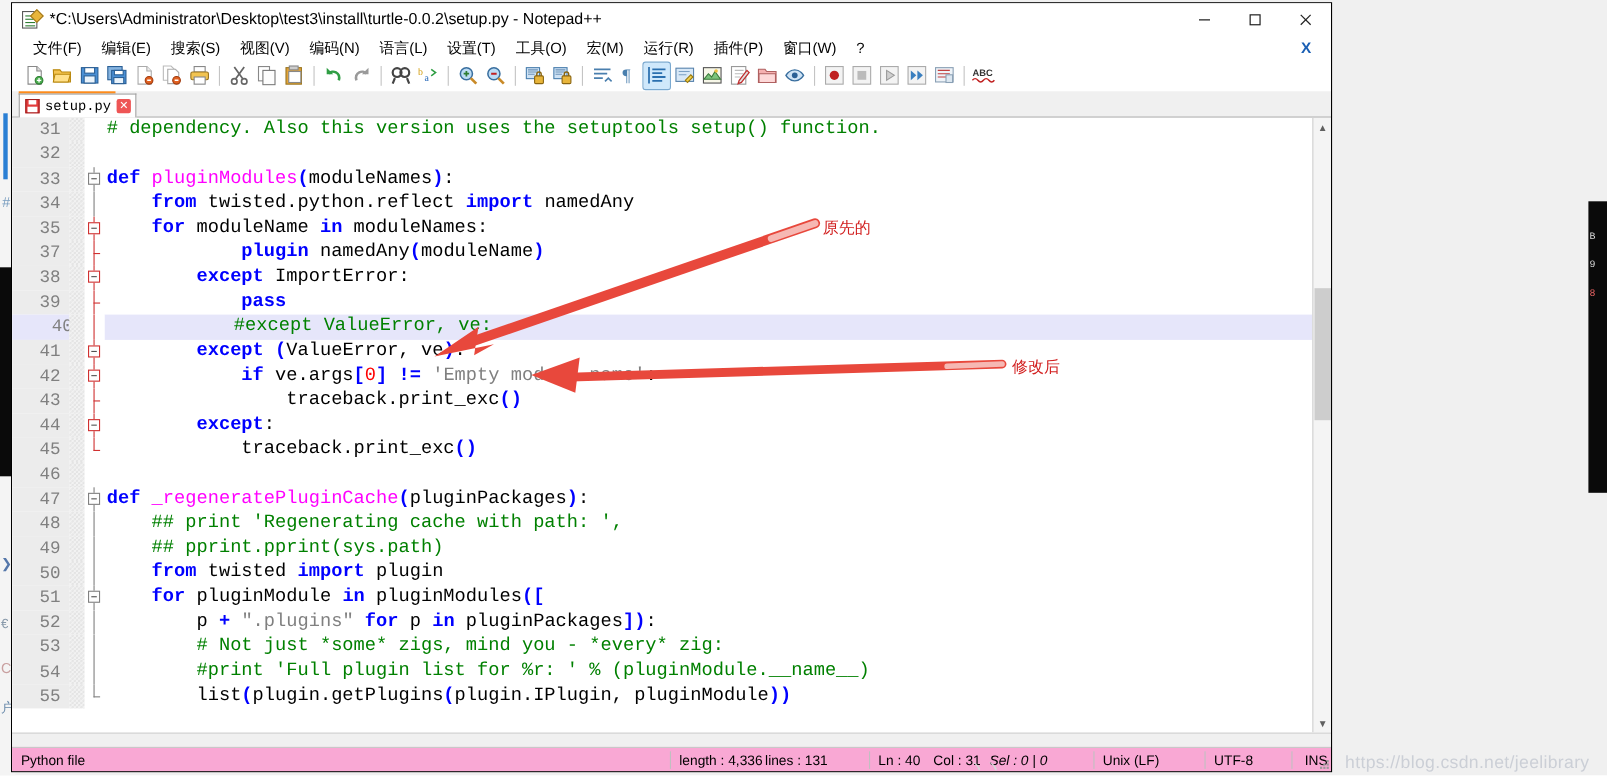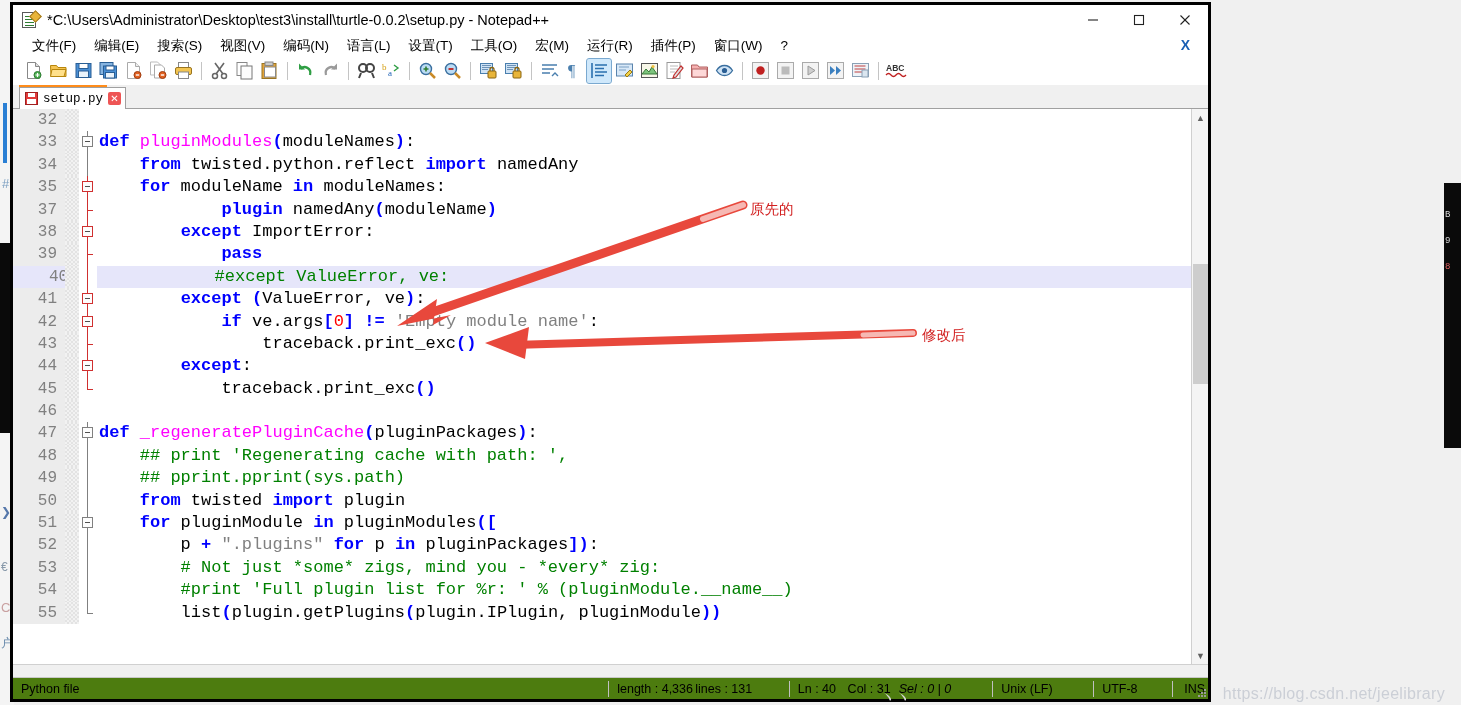--- a/index.html
+++ b/index.html
@@ -36,21 +36,21 @@
     font-family:"Liberation Mono",monospace; font-size:9px; line-height:13px;
   }
   .bg-sliver-right span { display:block; padding-left:1px; }
   .bg-sliver-right .red { color:#e06060; }
 
   
   .np-window {
     position: absolute;
     left: 10px; top: 2px;
     width: 1201px; height: 700px;
-    border: 3px solid #000000;
+    border: 1px solid #000000;
     background: #ffffff;
     display: flex; flex-direction: column;
   }
 
   
   .titlebar {
     height: 30px; flex: 0 0 30px;
     background: #ffffff;
     display: flex; align-items: center;
     position: relative;
@@ -230,21 +230,21 @@
   .vs-thumb { position:absolute; left:1px; width:15px; top:155px; height:120px; background:#cdcdcd; }
 
   
   .hscroll {
     height: 13px; flex:0 0 13px; background:#f0f0f0;
     border-top:1px solid #d0d0d0; position:relative;
   }
 
   
   .statusbar {
-    height: 22px; flex:0 0 22px; background:#4d7c0f;
+    height: 22px; flex:0 0 22px; background:#f9a8d4;
     display:flex; align-items:center;
     border-top:1px solid #c8c8c8;
     font-size:12.5px; color:#000;
     position:relative;
     font-family:"Liberation Sans", sans-serif;
   }
   .sb-cell { padding-left:8px; white-space:nowrap; position:relative; height:22px; line-height:22px; }
   .sb-sep { width:1px; height:16px; background:#c0c0c0; }
   .sb-grip { position:absolute; right:2px; bottom:2px; width:10px; height:10px; }
   .sb-grip i { position:absolute; width:2px; height:2px; background:#9a9a9a; }
@@ -583,20 +583,26 @@
             <span class="lbl"></span>
         </span>
         <span>setup.py</span>
         <span class="tab-close">✕</span>
       </div>
     </div>
 
     <div class="editor-wrap">
       <div class="editor">
         <div class="code-rows" id="code-rows">
+            <div class="row">
+              <div class="gutter-num">31</div>
+              <div class="gutter-bm"></div>
+              <div class="gutter-fold"></div>
+              <div class="code"><span class="cmt"># dependency. Also this version uses the setuptools setup() function.</span></div>
+            </div>
             <div class="row">
               <div class="gutter-num">32</div>
               <div class="gutter-bm"></div>
               <div class="gutter-fold"></div>
               <div class="code"></div>
             </div>
             <div class="row">
               <div class="gutter-num">33</div>
               <div class="gutter-bm"></div>
               <div class="gutter-fold">

